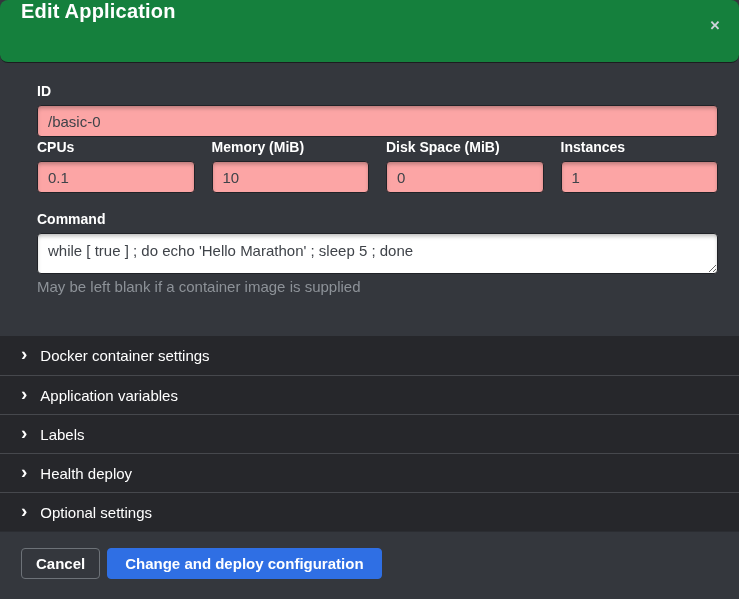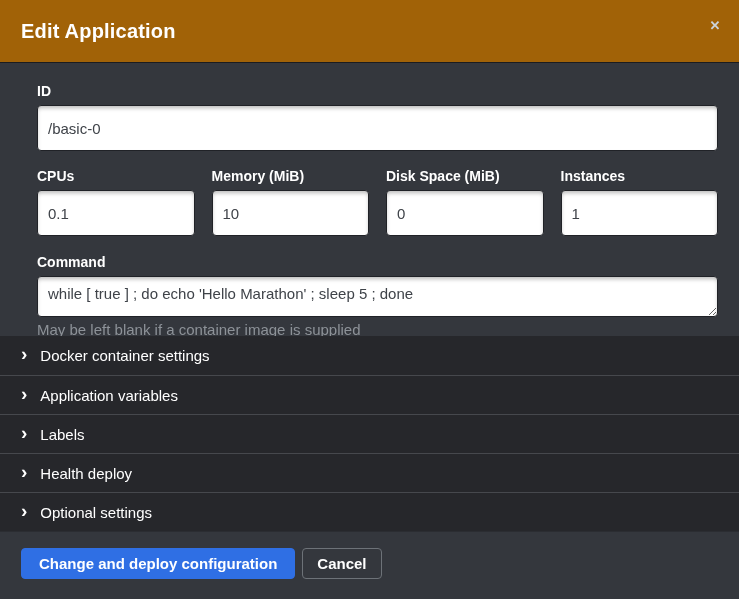--- a/index.html
+++ b/index.html
@@ -9,25 +9,26 @@
     background: #34373d;
   }
   .modal {
     width: 739px; height: 599px;
     display: flex; flex-direction: column;
     background: #34373d;
   }
   
   .modal-header {
     height: 63px; flex: 0 0 63px;
-    background: #a16207;
+    background: #15803d;
     border-bottom: 1px solid #1b1c1f;
-    display: flex; align-items: center;
+    display: flex; 
     padding: 0 21px;
     position: relative;
+    border-radius: 8px;
   }
   .modal-title {
     color: #ffffff;
     font-size: 20px;
     font-weight: 700;
     letter-spacing: 0.2px;
   }
   .close-btn {
     position: absolute; right: 13px; top: 15px;
     width: 22px; height: 22px;
@@ -46,31 +47,31 @@
   }
   .form-label {
     display: block;
     color: #ffffff;
     font-size: 14px;
     font-weight: 700;
     margin-bottom: 6px;
   }
   .text-input {
     display: block;
-    width: 100%; height: 46px;
+    width: 100%; height: 32px;
     border: 1px solid #202227;
     border-radius: 4px;
-    background: #ffffff;
+    background: #fca5a5;
     box-shadow: inset 0 3px 4px -1px rgba(0,0,0,0.28);
     padding: 0 10px;
     font-size: 15px;
     color: #3f4349;
     font-family: "Liberation Sans", sans-serif;
   }
-  .row4 { display: flex; gap: 17px; margin-top: 17px; }
+  .row4 { display: flex; gap: 17px; margin-top: 2px; }
   .col { flex: 1 1 0; min-width: 0; }
   .command-group { margin-top: 18px; }
   .command-textarea {
     display: block;
     width: 100%; height: 41px;
     border: 1px solid #202227;
     border-radius: 4px;
     background: #ffffff;
     box-shadow: inset 0 3px 4px -1px rgba(0,0,0,0.28);
     padding: 7px 10px;
@@ -206,17 +207,17 @@
     </div>
 
     <div class="accordion-row">
       <span class="chevron-icon">›</span>
       <span class="accordion-label">Optional settings</span>
     </div>
 
   </div>
 
   <div class="modal-footer">
+    <button class="btn btn-cancel">Cancel</button>
     <button class="btn btn-primary">Change and deploy configuration</button>
-    <button class="btn btn-cancel">Cancel</button>
   </div>
 
 </div>
 
 </body></html>

